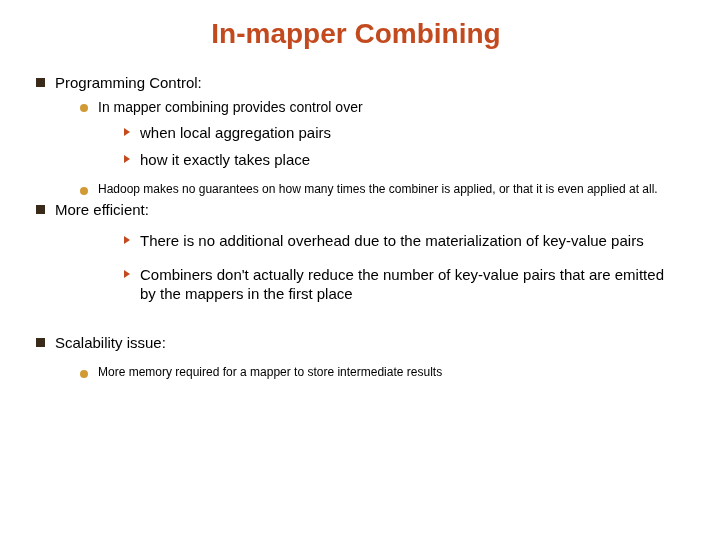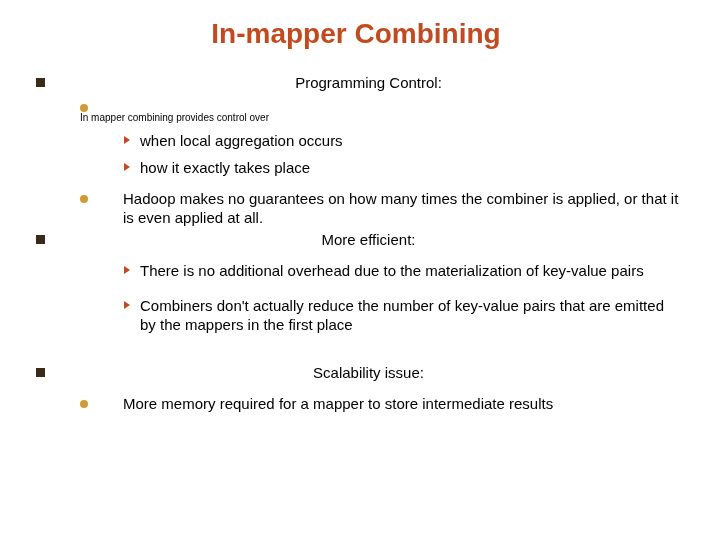--- a/index.html
+++ b/index.html
@@ -21,31 +21,28 @@
   .title {
     text-align: center;
     font-size: 28px;
     font-weight: bold;
     color: #c24a1e;
     margin: 0 0 24px 0;
   }
   .lvl1 {
     margin: 4px 0 4px 6px;
     font-size: 15px;
-    text-align: center;
   }
   .lvl2 {
     margin: 6px 0 4px 50px;
-    font-size: 10px;
-    flex-direction: column;
+    font-size: 14px;
   }
   .lvl2-wide {
     margin: 12px 0 4px 50px;
-    font-size: 15px;
-    gap: 25px;
+    font-size: 12px;
   }
   .lvl3 {
     margin: 8px 0 4px 94px;
     font-size: 15px;
   }
   .row {
     display: flex;
     align-items: flex-start;
     line-height: 1.25;
   }
@@ -100,21 +97,21 @@
     <span class="text">Programming Control:</span>
   </div>
 
   <div class="row lvl2">
     <span class="bullet-disc-orange"></span>
     <span class="text">In mapper combining provides control over</span>
   </div>
 
   <div class="row lvl3">
     <span class="bullet-arrow"></span>
-    <span class="text">when local aggregation occurs</span>
+    <span class="text">when local aggregation pairs</span>
   </div>
 
   <div class="row lvl3">
     <span class="bullet-arrow"></span>
     <span class="text">how it exactly takes place</span>
   </div>
 
   <div class="row lvl2-wide">
     <span class="bullet-disc-orange"></span>
     <span class="text">Hadoop makes no guarantees on how many times the combiner is applied, or that it is even applied at all.</span>

